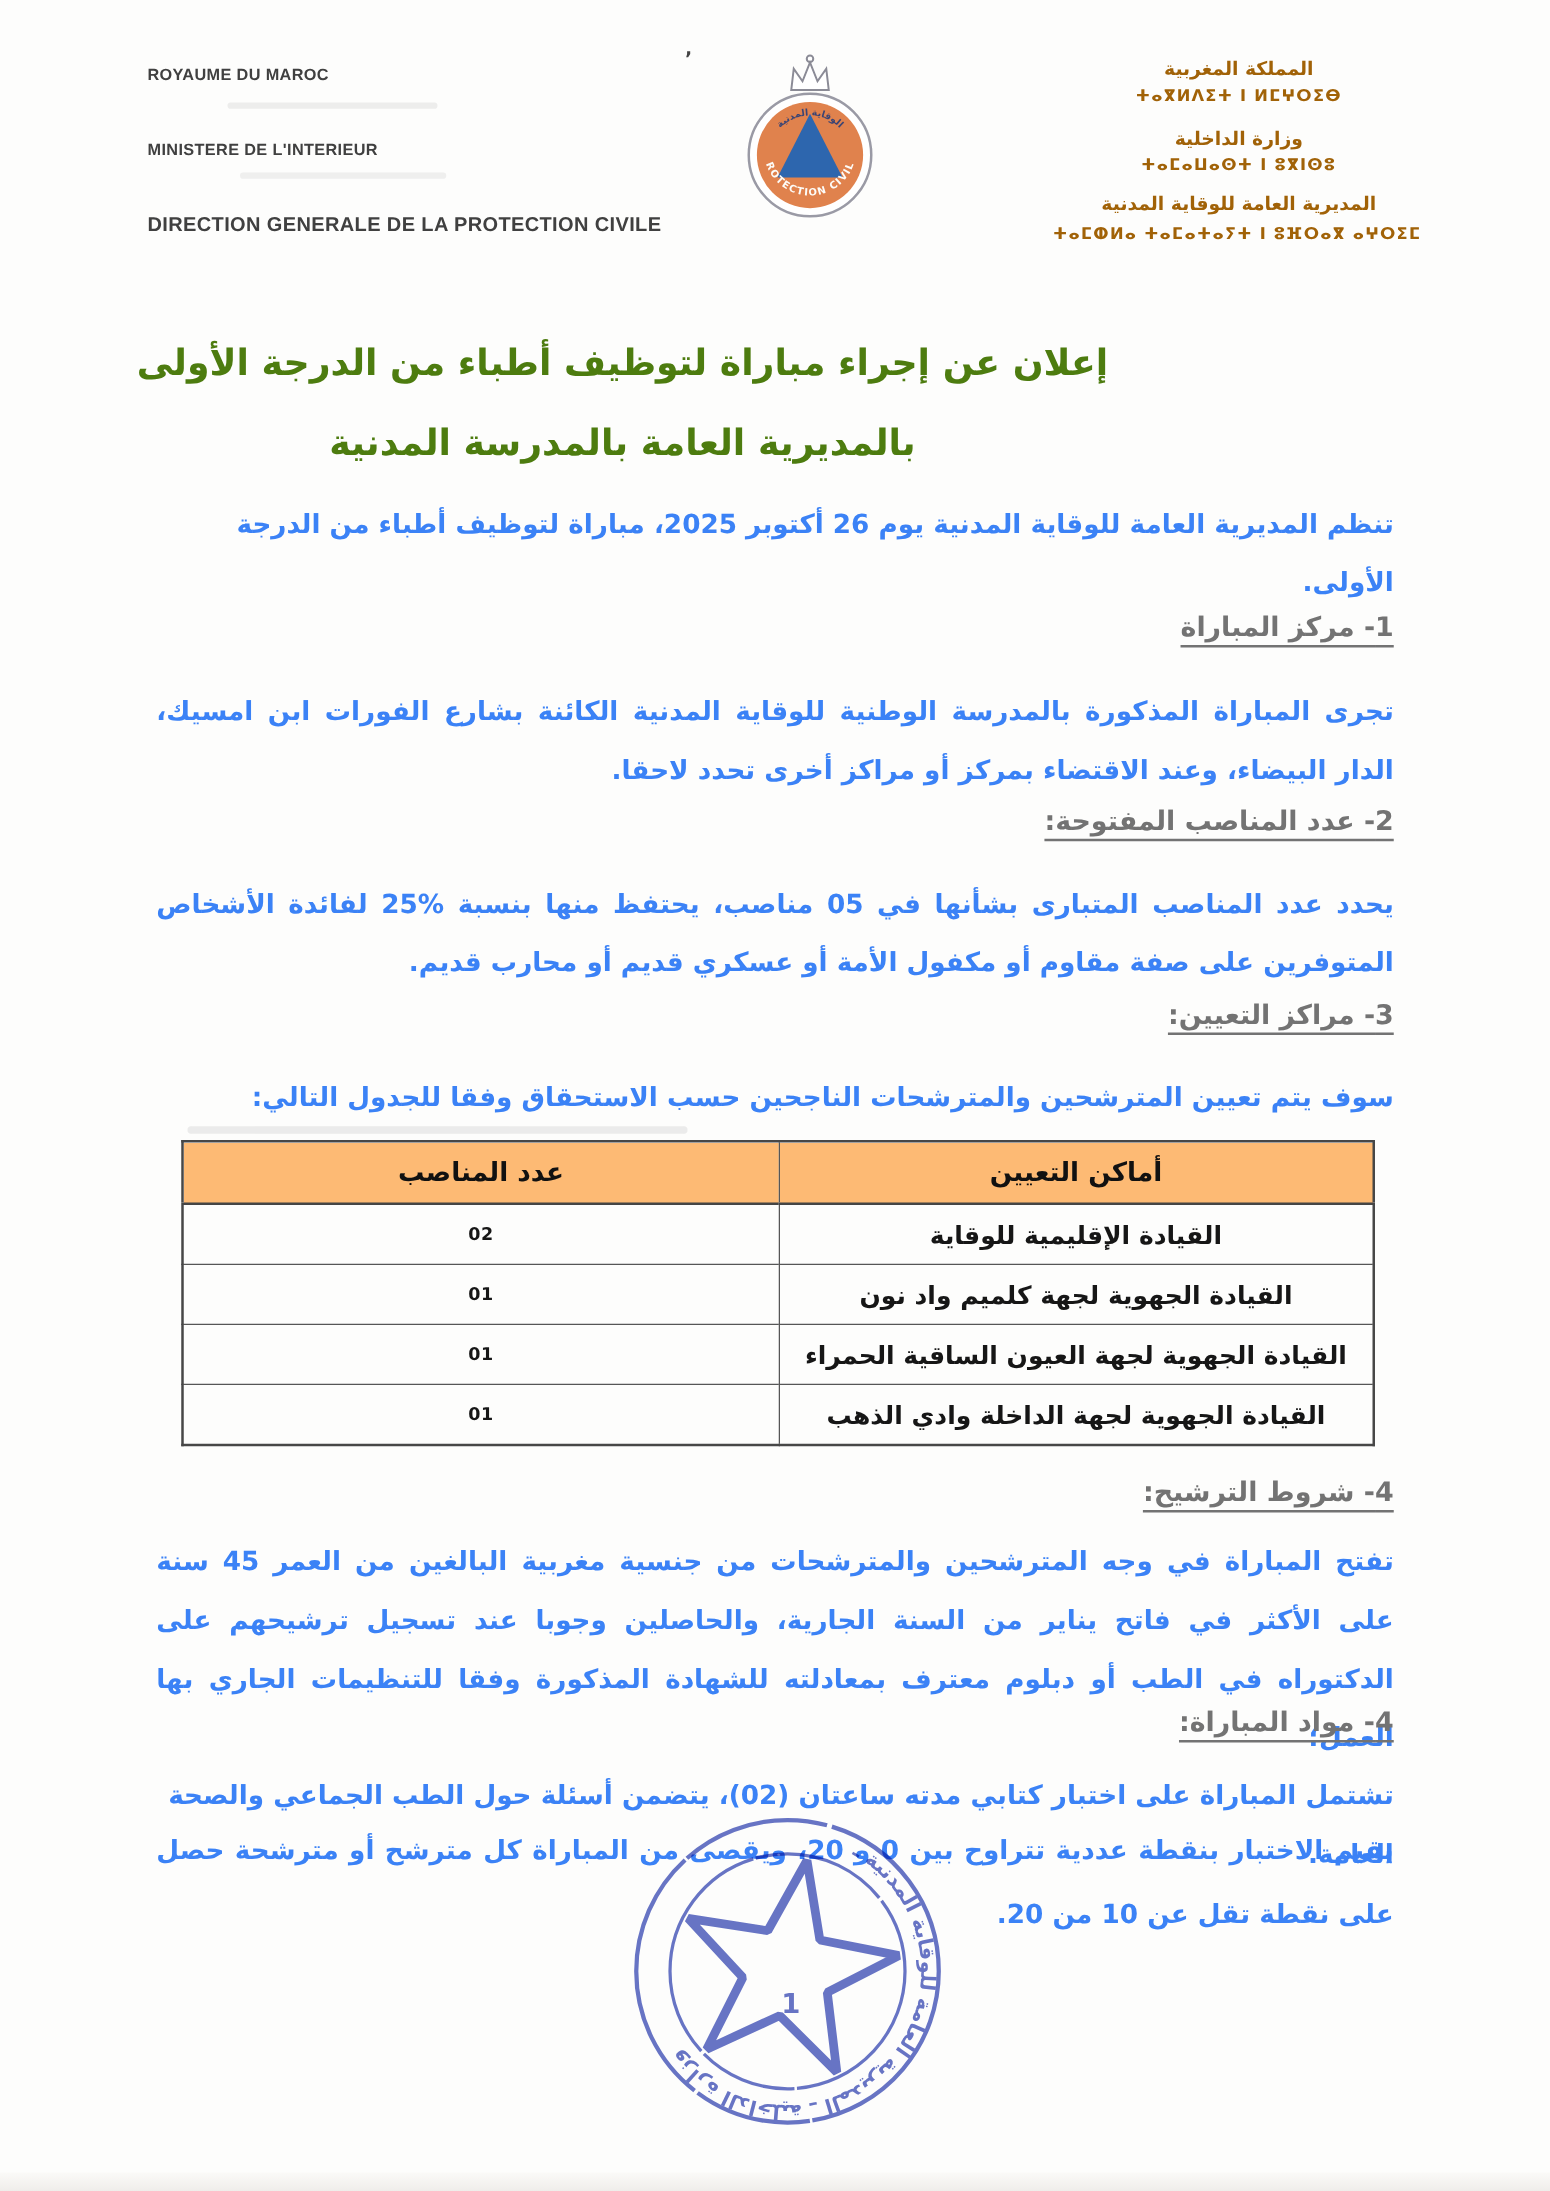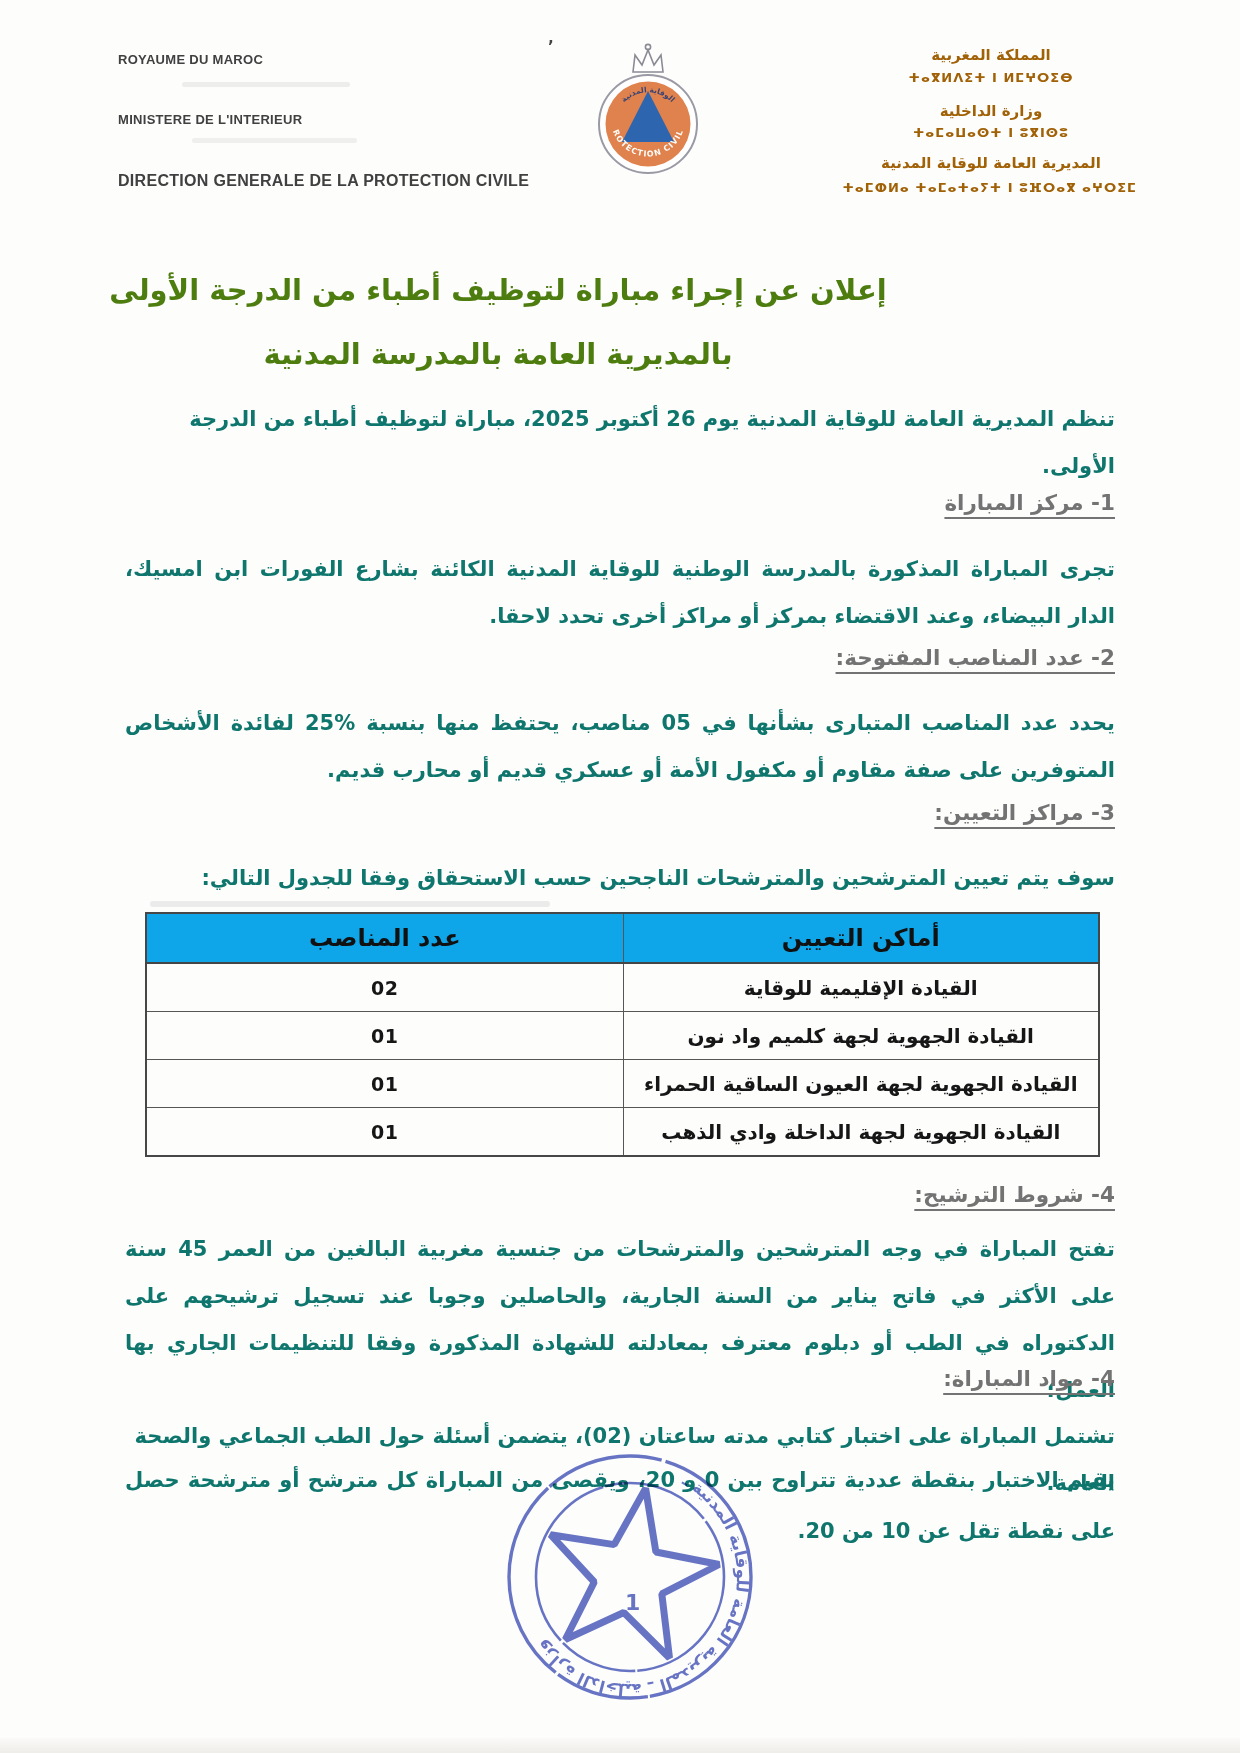--- a/index.html
+++ b/index.html
@@ -30,21 +30,21 @@
   .scan-mark{left:548px;top:38px;font-size:15px;color:#444;font-weight:bold;}
   .smudge{background:#d9d9d9;border-radius:3px;}
   
   .doc-title{
     left:0;top:258px;width:996px;text-align:center;direction:rtl;
     font-size:29px;font-weight:bold;color:#4d7c0f;line-height:64px;
   }
   
   .para{
     right:125px;width:990px;direction:rtl;
-    font-size:21px;font-weight:bold;color:#0f766e;
+    font-size:21px;font-weight:bold;color:#3b82f6;
     line-height:47px;text-align:justify;text-align-last:right;
   }
   .one-line{text-align:right;}
   .sec-h{
     right:125px;direction:rtl;font-size:21.5px;font-weight:bold;
     color:#737373;
     text-decoration:underline;text-decoration-thickness:2px;text-underline-offset:7px;
     white-space:nowrap;
   }
   .p-intro{top:396px;}
@@ -57,27 +57,27 @@
   .tbl{
     left:145px;top:912px;width:953px;
     border-collapse:collapse;direction:rtl;table-layout:fixed;
     border:2.5px solid #474747;
   }
   .tbl th,.tbl td{
     border:1.6px solid #565656;text-align:center;vertical-align:middle;
     overflow:hidden;white-space:nowrap;
   }
   .tbl th{
-    height:46px;background:#0ea5e9;font-size:24px;font-weight:bold;color:#111;
+    height:46px;background:#fdba74;font-size:21px;font-weight:bold;color:#111;
     border-bottom:2.4px solid #454545;
   }
   .tbl td{height:45px;font-size:20px;font-weight:bold;color:#161616;}
   .col-place{width:476px;}
   .col-count{width:477px;}
-  td.count{font-size:19px;letter-spacing:.5px;}
+  td.count{font-size:14px;letter-spacing:.5px;}
   
   .stamp{
     left:503px;top:1450px;width:254px;height:254px;
     mix-blend-mode:multiply;opacity:.92;z-index:5;pointer-events:none;
   }
   
   .bottom-band{
     left:0;bottom:0;width:1240px;height:15px;
     background:linear-gradient(#fbfaf8,#efedea);
   }

